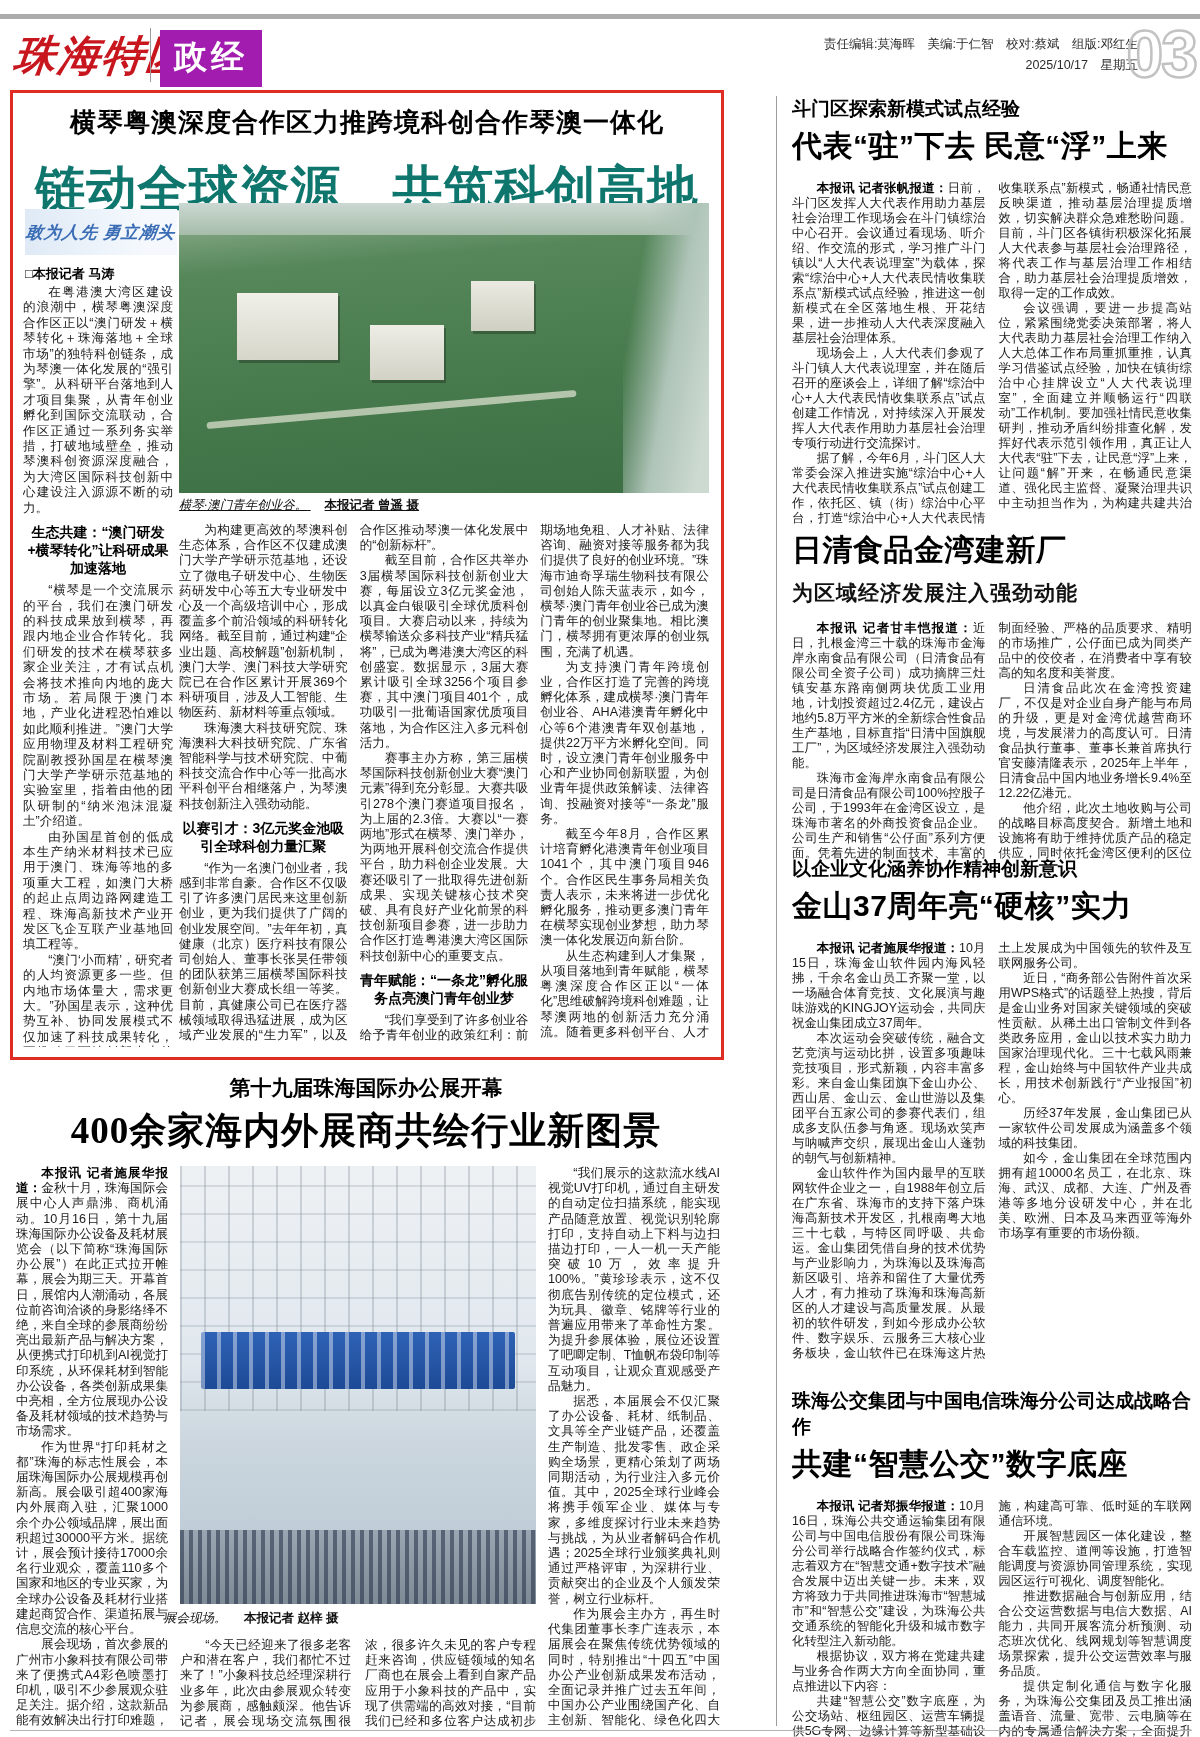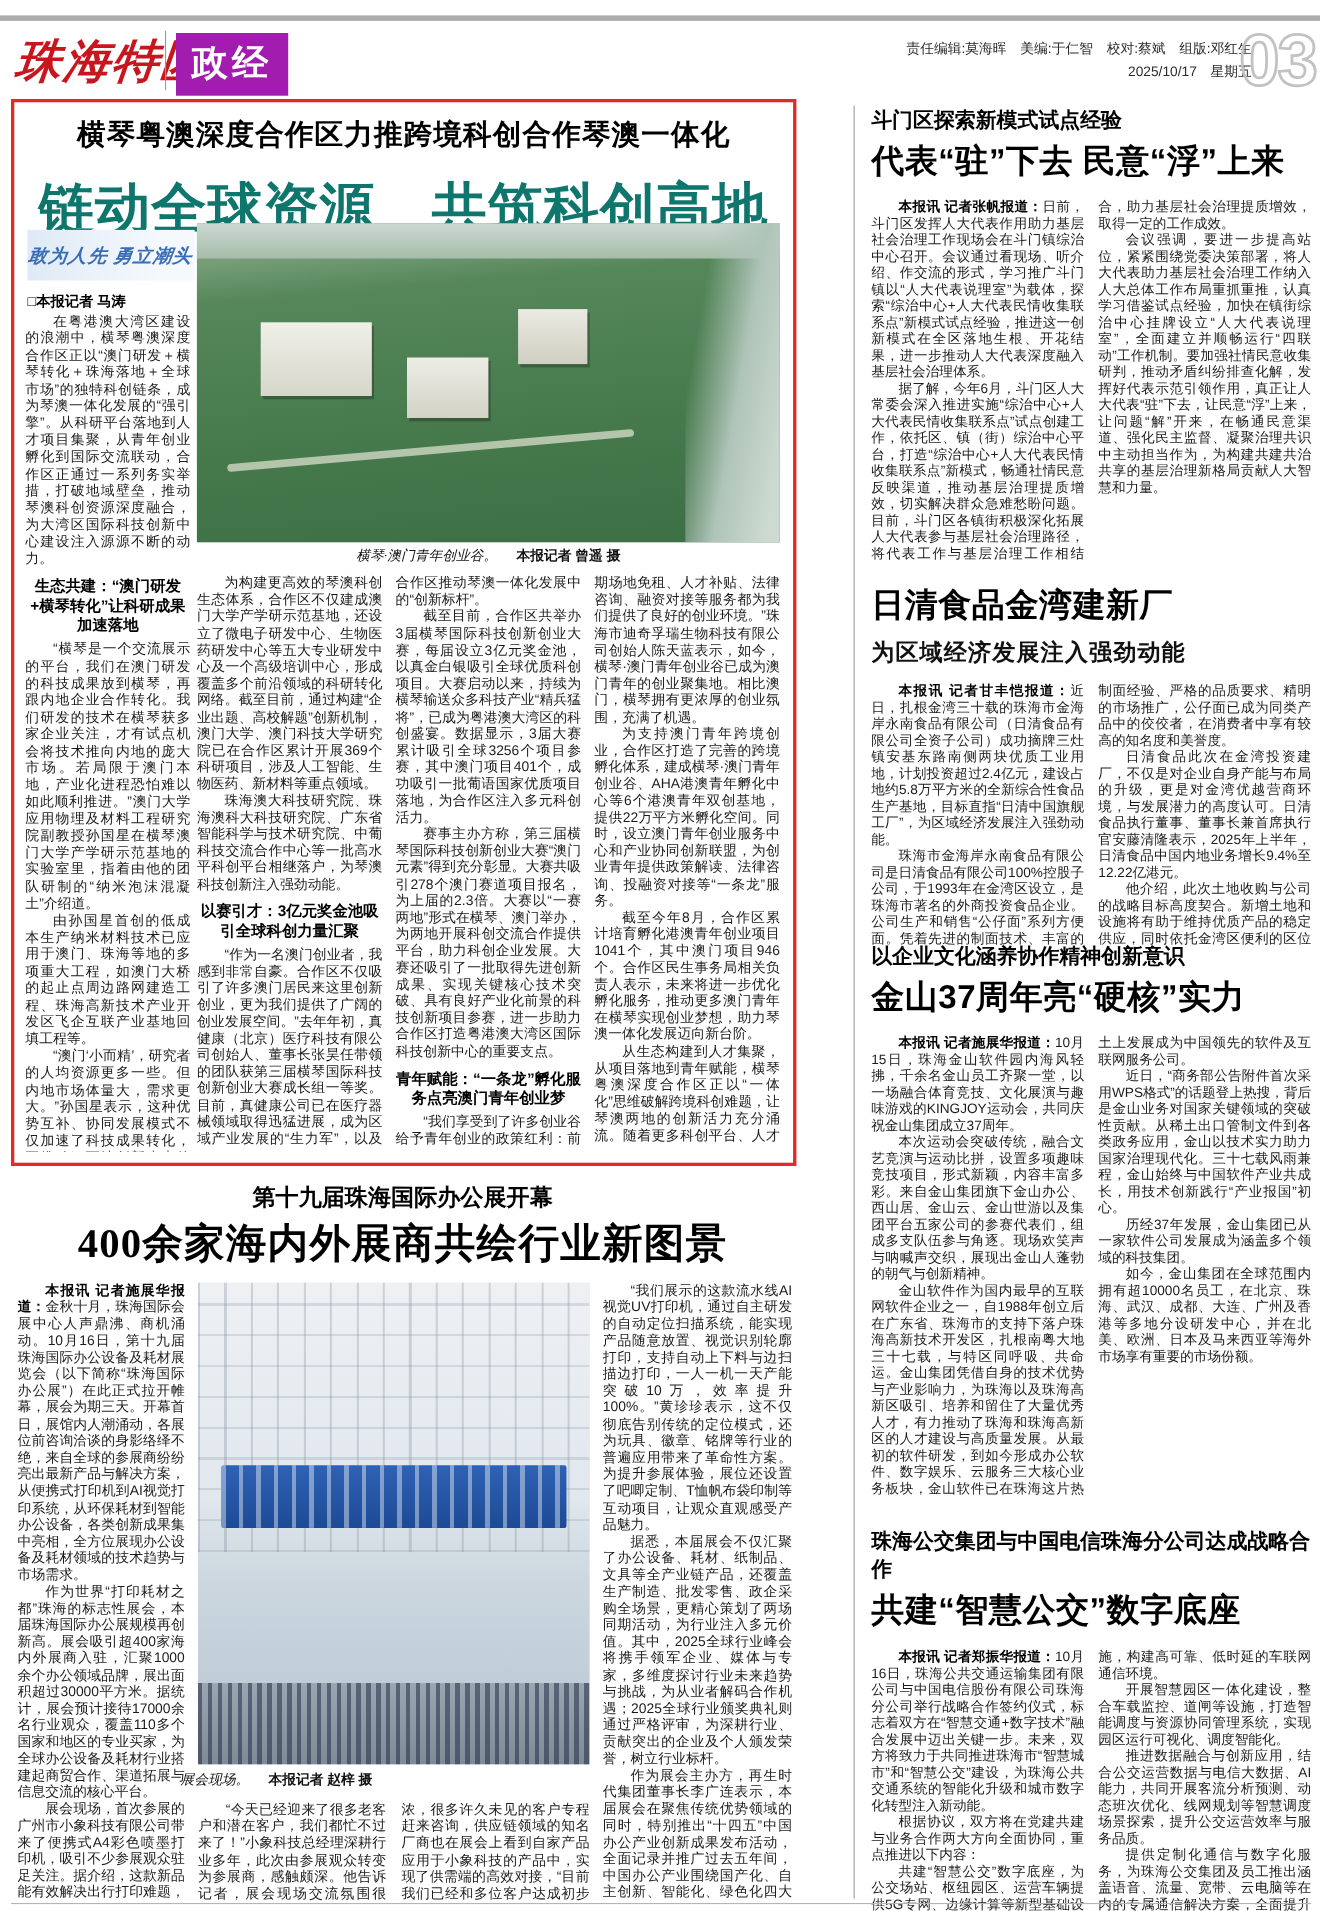--- a/index.html
+++ b/index.html
@@ -25,21 +25,21 @@
   .photo-lead{position:absolute;left:166px;top:110px;width:530px;height:290px;background:linear-gradient(175deg,#8fae9a 0%,#7fa37f 8%,#55875a 22%,#46794b 62%,#3c6f44 100%);overflow:hidden;}
   .ph-sky{position:absolute;top:0;left:0;width:100%;height:32px;background:linear-gradient(#ccd8d3,#a6bda9);}
   .ph-river{position:absolute;top:0;right:0;width:86px;height:100%;background:linear-gradient(100deg,rgba(0,0,0,0) 20%,#afc4b8 55%,#cddad1 90%);}
   .ph-b1{position:absolute;left:11%;top:31%;width:19%;height:23%;background:linear-gradient(#f0f0e9,#d6d6ca);box-shadow:2px 3px 0 rgba(0,0,0,.25);}
   .ph-b2{position:absolute;left:36%;top:42%;width:14%;height:19%;background:linear-gradient(#edede6,#d2d2c6);box-shadow:2px 3px 0 rgba(0,0,0,.25);}
   .ph-b3{position:absolute;left:55%;top:27%;width:12%;height:17%;background:linear-gradient(#eaeae2,#cfcfc2);box-shadow:2px 3px 0 rgba(0,0,0,.25);}
   .ph-path{position:absolute;left:5%;top:70%;width:70%;height:7px;background:#cfd8c4;transform:rotate(-5deg);border-radius:4px;opacity:.8;}
   .caption{font-size:12.5px;color:#111;}
   .caption .cap-t{font-family:"Liberation Serif","DejaVu Serif",serif;font-style:italic;}
   .caption .cap-c{font-weight:bold;margin-left:14px;}
-  .lead-caption{position:absolute;left:166px;top:404px;width:530px;text-align:center;padding-right:4px;}
+  .lead-caption{position:absolute;left:166px;top:404px;width:530px;text-align:left;padding-right:4px;text-decoration:underline;}
   .lead-col1{position:absolute;left:10px;top:192px;width:150px;height:762px;overflow:hidden;font-size:12.6px;line-height:15.4px;}
   .lead-rest{position:absolute;left:166px;top:430px;width:530px;height:524px;overflow:hidden;column-count:3;column-gap:12px;column-fill:auto;font-size:12.6px;line-height:15.2px;}
   
   .expo{position:absolute;left:10px;top:1066px;width:712px;height:666px;overflow:hidden;}
   .expo-kicker{margin:8px 0 0;text-align:center;font-size:21px;font-weight:bold;color:#000;}
   .expo-headline{margin:4px 0 0;text-align:center;font-family:"Liberation Serif","DejaVu Serif",serif;font-weight:bold;font-size:37px;color:#000;letter-spacing:1px;}
   .expo-col1{position:absolute;left:6px;top:100px;width:152px;height:562px;overflow:hidden;font-size:12.6px;line-height:15.2px;}
   .photo-expo{position:absolute;left:170px;top:100px;width:356px;height:438px;background:linear-gradient(180deg,#eef1f4 0%,#e0e7ed 45%,#ccd7df 62%,#b7c5d1 100%);overflow:hidden;}
   .px-truss{position:absolute;top:0;left:0;width:100%;height:56%;background:repeating-linear-gradient(90deg,rgba(120,135,150,.30) 0 2px,rgba(0,0,0,0) 2px 24px),repeating-linear-gradient(0deg,rgba(120,135,150,.22) 0 2px,rgba(0,0,0,0) 2px 28px);}
   .px-banner{position:absolute;top:38%;left:6%;width:88%;height:13%;background:linear-gradient(#2f62b5,#1d4a96);border-radius:2px;}
@@ -150,20 +150,21 @@
     </div>
 </section>
 
 <div class="vrule"></div>
 
 <article class="ra" id="ra-doumen">
   <h3 class="kicker">斗门区探索新模式试点经验</h3>
   <h2>代表“驻”下去 民意“浮”上来</h2>
   <div class="body bodytext">
       <p><b>本报讯 记者张帆报道：</b>日前，斗门区发挥人大代表作用助力基层社会治理工作现场会在斗门镇综治中心召开。会议通过看现场、听介绍、作交流的形式，学习推广斗门镇以“人大代表说理室”为载体，探索“综治中心+人大代表民情收集联系点”新模式试点经验，推进这一创新模式在全区落地生根、开花结果，进一步推动人大代表深度融入基层社会治理体系。</p>
+      <p>现场会上，人大代表们参观了斗门镇人大代表说理室，并在随后召开的座谈会上，详细了解“综治中心+人大代表民情收集联系点”试点创建工作情况，对持续深入开展发挥人大代表作用助力基层社会治理专项行动进行交流探讨。</p>
       <p>据了解，今年6月，斗门区人大常委会深入推进实施“综治中心+人大代表民情收集联系点”试点创建工作，依托区、镇（街）综治中心平台，打造“综治中心+人大代表民情收集联系点”新模式，畅通社情民意反映渠道，推动基层治理提质增效，切实解决群众急难愁盼问题。目前，斗门区各镇街积极深化拓展人大代表参与基层社会治理路径，将代表工作与基层治理工作相结合，助力基层社会治理提质增效，取得一定的工作成效。</p>
       <p>会议强调，要进一步提高站位，紧紧围绕党委决策部署，将人大代表助力基层社会治理工作纳入人大总体工作布局重抓重推，认真学习借鉴试点经验，加快在镇街综治中心挂牌设立“人大代表说理室”，全面建立并顺畅运行“四联动”工作机制。要加强社情民意收集研判，推动矛盾纠纷排查化解，发挥好代表示范引领作用，真正让人大代表“驻”下去，让民意“浮”上来，让问题“解”开来，在畅通民意渠道、强化民主监督、凝聚治理共识中主动担当作为，为构建共建共治共享的基层治理新格局贡献人大智慧和力量。</p>
     </div>
 </article>
 
 <article class="ra" id="ra-nissin">
   <h2>日清食品金湾建新厂</h2>
   <div class="subhead">为区域经济发展注入强劲动能</div>
   <div class="body bodytext">
       <p><b>本报讯 记者甘丰恺报道：</b>近日，扎根金湾三十载的珠海市金海岸永南食品有限公司（日清食品有限公司全资子公司）成功摘牌三灶镇安基东路南侧两块优质工业用地，计划投资超过2.4亿元，建设占地约5.8万平方米的全新综合性食品生产基地，目标直指“日清中国旗舰工厂”，为区域经济发展注入强劲动能。</p>

